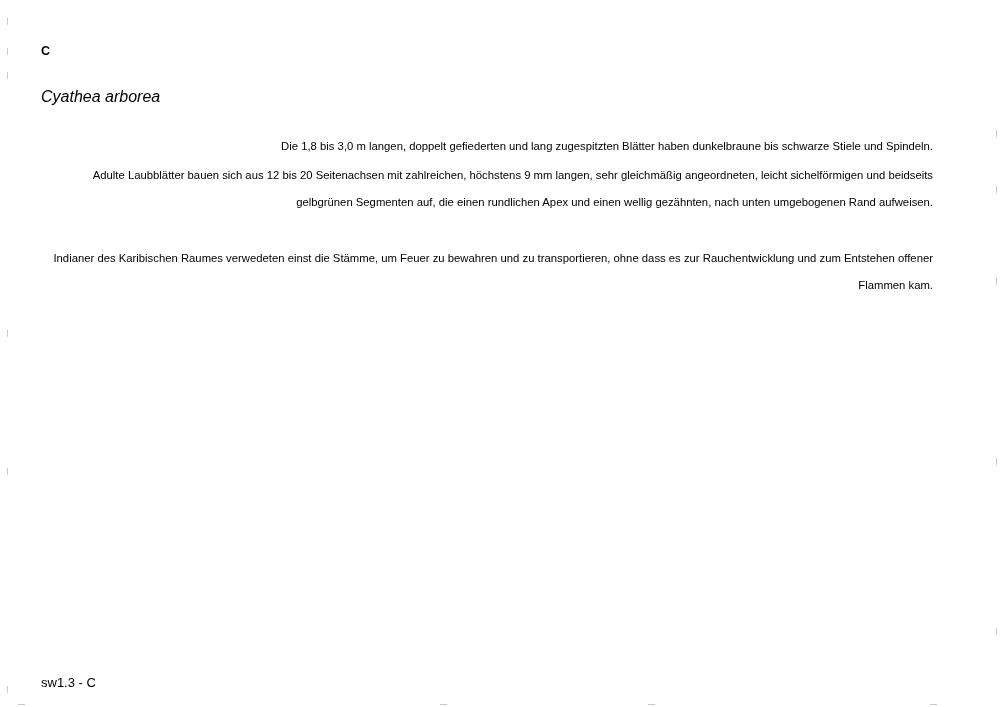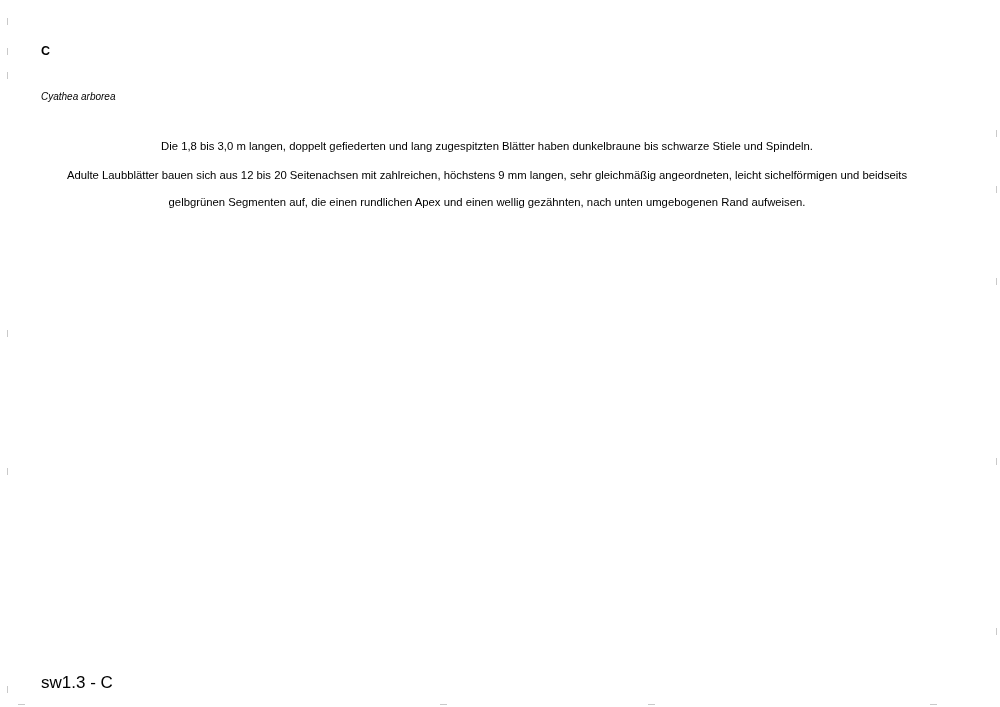--- a/index.html
+++ b/index.html
@@ -41,42 +41,42 @@
     font-size: 12.5px;
     font-weight: bold;
     letter-spacing: 0.2px;
     line-height: 16px;
   }
 
   .species {
     position: absolute;
     left: 41px;
     top: 89px;
-    font-size: 10px;
+    font-size: 16px;
     font-style: italic;
     line-height: 16px;
   }
 
   .para {
     position: absolute;
     left: 41px;
     width: 892px;
     font-size: 11.3px;
     line-height: 27px;
-    text-align: center;
+    text-align: right;
   }
   .para.p1 { top: 133px; }
   .para.p2 { top: 162px; }
   .para.p3 { top: 245px; }
 
   .footer {
     position: absolute;
     left: 41px;
     top: 675px;
-    font-size: 17px;
+    font-size: 13px;
     line-height: 16px;
   }
 </style>
 </head>
 <body>
 
 <div class="page">
 
   <div class="tick v" style="left:7px;  top:18px;"></div>
   <div class="tick v" style="left:7px;  top:48px;"></div>
@@ -97,16 +97,17 @@
   <div class="tick h" style="left:930px; top:704px;"></div>
 
   <div class="heading-letter">C</div>
 
   <div class="species">Cyathea arborea</div>
 
   <div class="para p1">Die 1,8 bis 3,0 m langen, doppelt gefiederten und lang zugespitzten Blätter haben dunkelbraune bis schwarze Stiele und Spindeln.</div>
 
   <div class="para p2">Adulte Laubblätter bauen sich aus 12 bis 20 Seitenachsen mit zahlreichen, höchstens 9 mm langen, sehr gleichmäßig angeordneten, leicht sichelförmigen und beidseits gelbgrünen Segmenten auf, die einen rundlichen Apex und einen wellig gezähnten, nach unten umgebogenen Rand aufweisen.</div>
 
+  <div class="para p3">Indianer des Karibischen Raumes verwedeten einst die Stämme, um Feuer zu bewahren und zu transportieren, ohne dass es zur Rauchentwicklung und zum Entstehen offener Flammen kam.</div>
 
   <div class="footer">sw1.3 - C</div>
 
 </div>
 
 </body></html>

